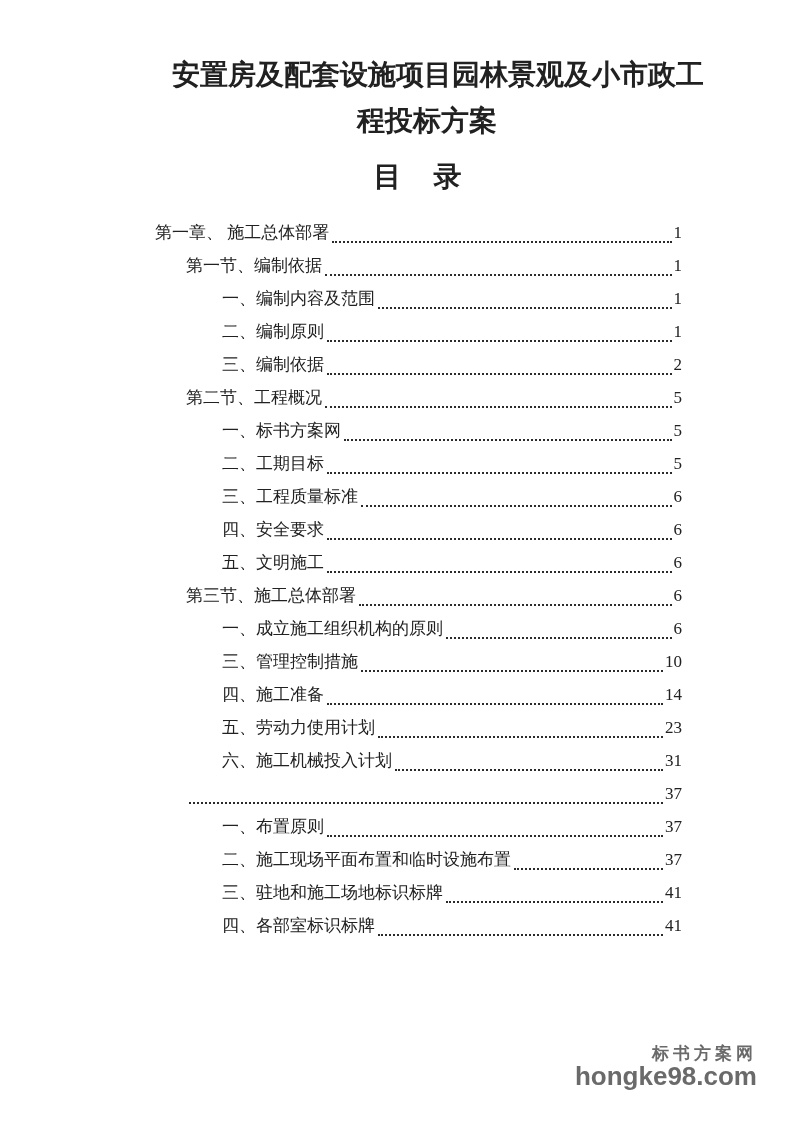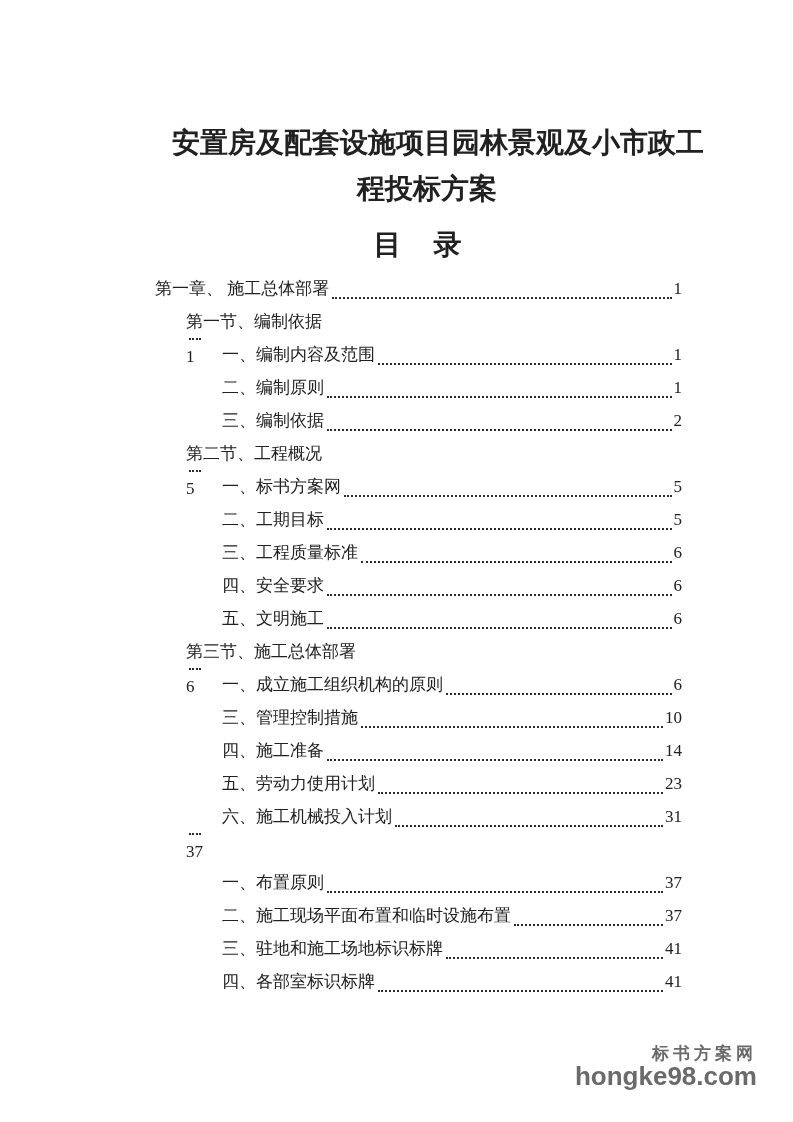--- a/index.html
+++ b/index.html
@@ -16,52 +16,52 @@
     font-family: "Liberation Serif", "DejaVu Serif", serif;
     color: var(--text, #212121);
   }
   .content {
     position: absolute;
     left: 155px;
     top: 0;
     width: 527px;
   }
   .doc-title {
-    margin: 0 0 0 17px;
-    padding-top: 120px;
+    margin: 6px 0 0 17px;
+    padding-top: 46px;
     font-family: "Liberation Sans", "DejaVu Sans", sans-serif;
     font-weight: bold;
     font-size: 28px;
     line-height: 46px;
     text-align: center;
     white-space: nowrap;
     letter-spacing: 0px;
   }
   .toc-heading {
     margin: 18px 0 0 0;
     text-align: center;
     font-size: 28px;
     font-weight: bold;
     letter-spacing: 2px;
     line-height: 30px;
     font-family: "Liberation Sans", "DejaVu Sans", sans-serif;
   }
   .toc {
-    margin-top: 12px;
+    margin-top: 24px;
     font-size: 17px;
   }
   .toc-row {
     display: flex;
     align-items: flex-start;
     height: 33px;
     line-height: 33px;
     white-space: nowrap;
   }
   .toc-row.lvl1 { padding-left: 0; }
-  .toc-row.lvl2 { padding-left: 31px; flex-direction: column; }
+  .toc-row.lvl2 { padding-left: 31px; }
   .toc-row.lvl3 { padding-left: 67px; }
   .toc-label { flex: 0 0 auto; }
   .leader {
     flex: 1 1 auto;
     min-width: 12px;
     height: 25px;
     margin: 0 2px 0 3px;
     border-bottom: 2px dotted #2b2b2b;
   }
   .toc-page { flex: 0 0 auto; }

